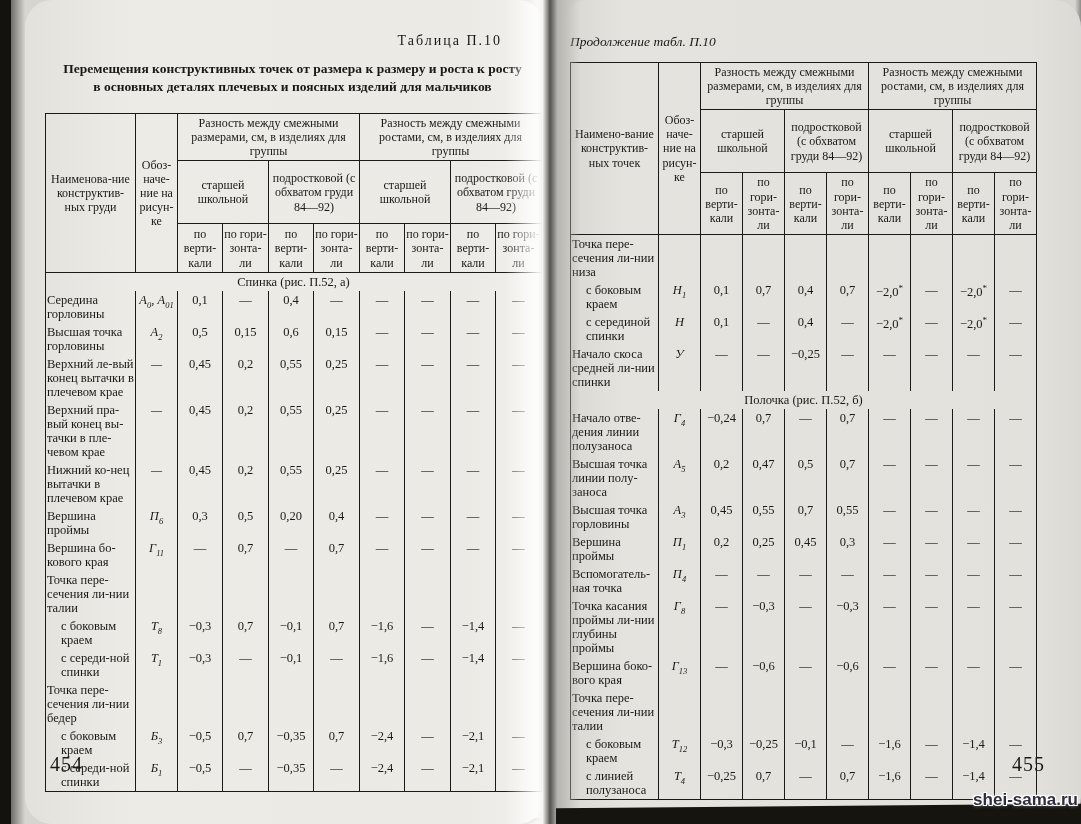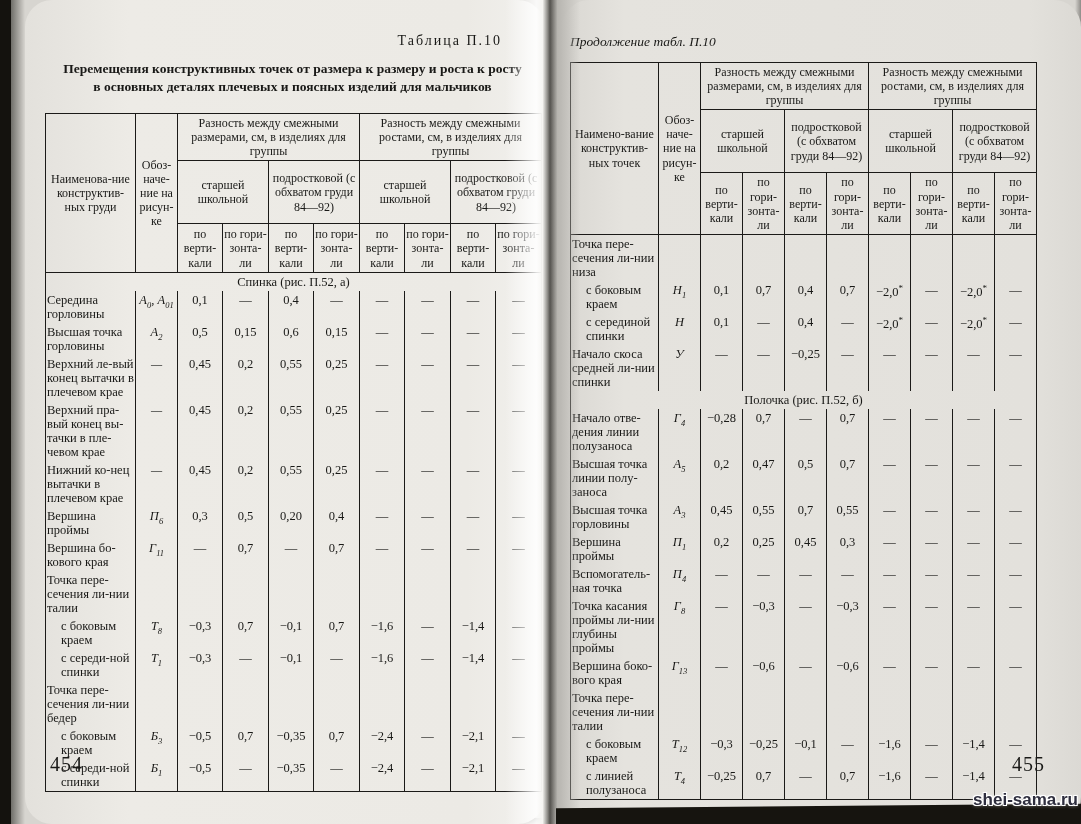--- a/index.html
+++ b/index.html
@@ -370,21 +370,21 @@
             <td class="c-val">—</td>
             <td class="c-val">—</td>
             <td class="c-val">—</td>
           </tr>
           <tr>
             <td class="section-cell" colspan="10">Полочка (рис. П.52, б)</td>
           </tr>
           <tr>
             <td class="c-name">Начало отве-дения линии полузаноса</td>
             <td class="c-sym">Г<sub>4</sub></td>
-            <td class="c-val">−0,28</td>
+            <td class="c-val">−0,24</td>
             <td class="c-val">0,7</td>
             <td class="c-val">—</td>
             <td class="c-val">0,7</td>
             <td class="c-val">—</td>
             <td class="c-val">—</td>
             <td class="c-val">—</td>
             <td class="c-val">—</td>
           </tr>
           <tr>
             <td class="c-name">Высшая точка линии полу-заноса</td>

